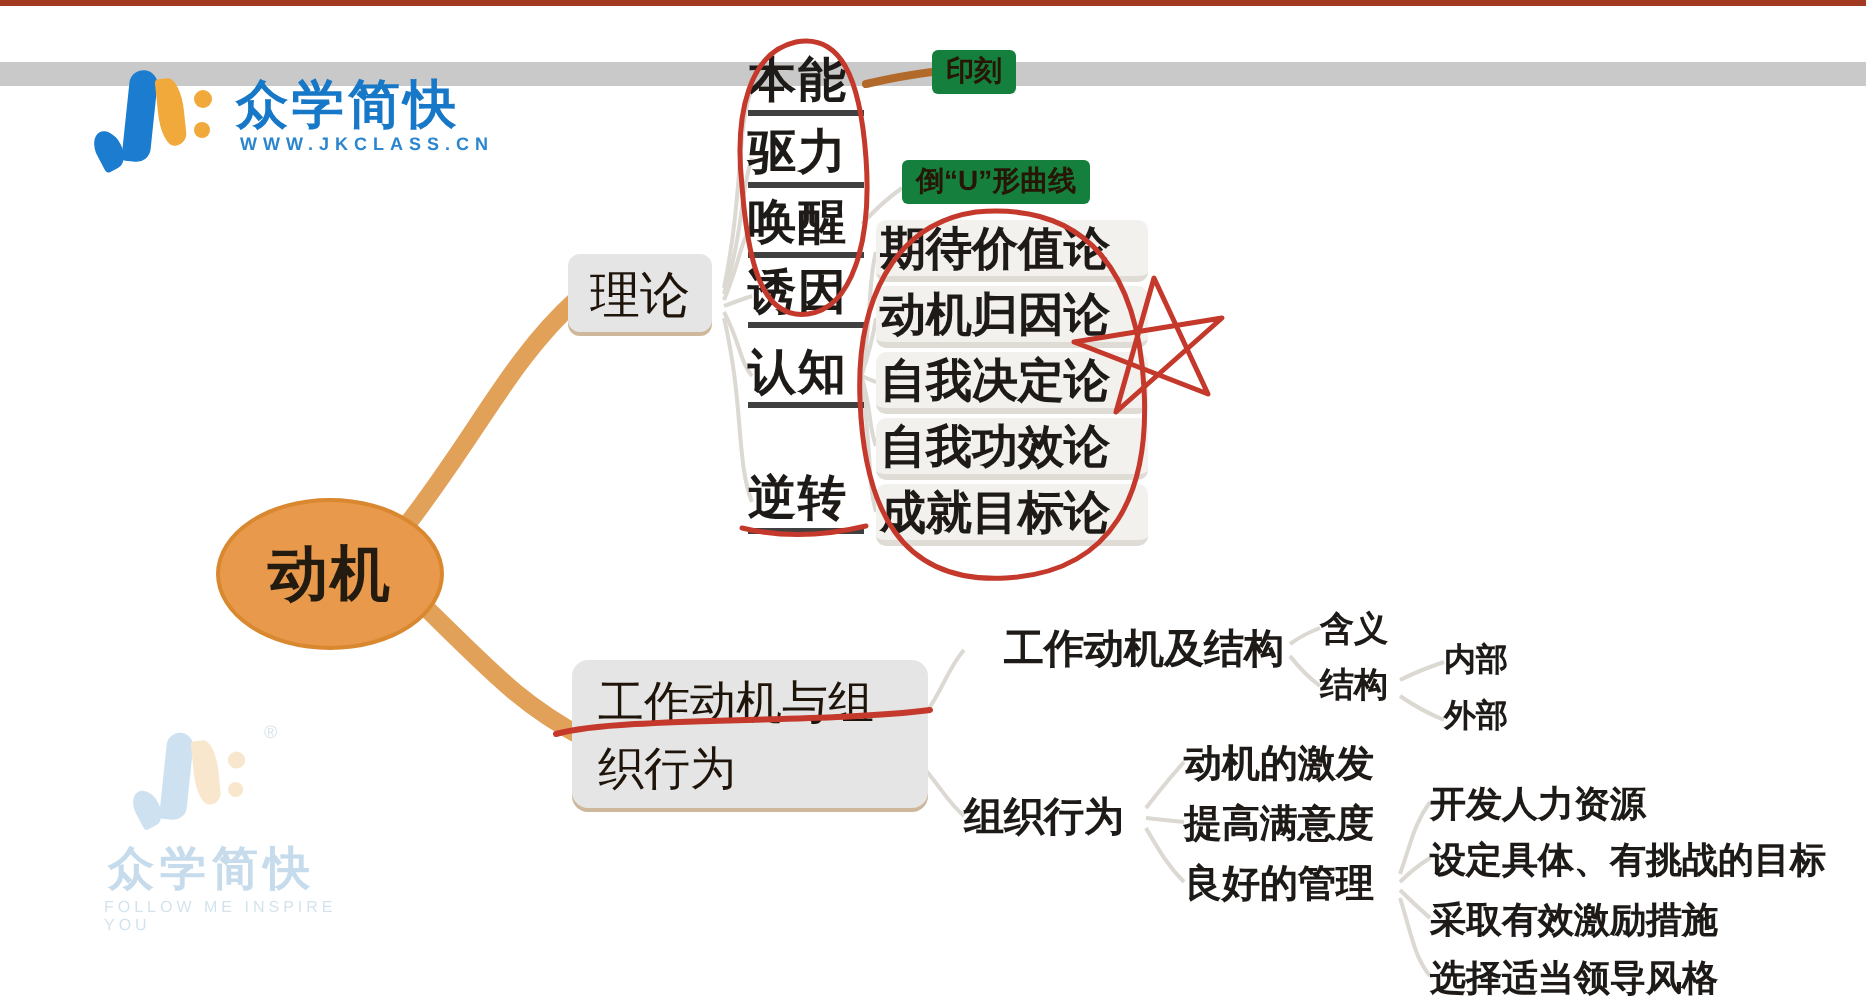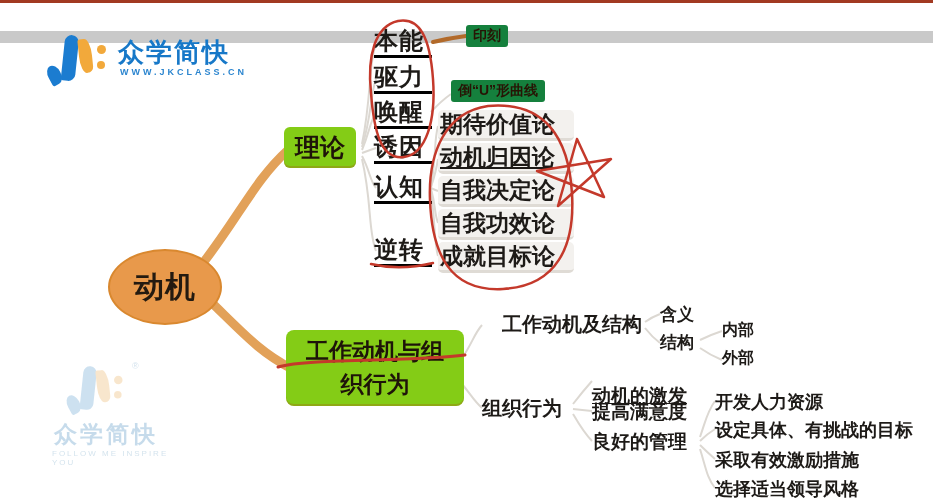--- a/index.html
+++ b/index.html
@@ -29,41 +29,41 @@
   .wm .m-leaf,.wm .m-dot1,.wm .m-dot2{background:#f3cf9d;}
   .wm-reg{position:absolute;left:96px;top:-2px;font-size:9px;color:#aac8dd;}
   .wm-name{position:absolute;left:18px;top:56px;font-size:23px;font-weight:700;color:#8fb9d8;letter-spacing:3px;}
   .wm-tag{position:absolute;left:16px;top:86px;font-size:8px;color:#a9c8dc;letter-spacing:2px;}
 
   
   .node{position:absolute;z-index:2;white-space:nowrap;}
   .root{left:108px;top:249px;width:110px;height:72px;background:#e8994b;border:2px solid #d9882f;
         border-radius:50%;display:flex;align-items:center;justify-content:center;
         font-size:30px;font-weight:800;color:#231a10;letter-spacing:1px;}
-  .box-orange{background:#84cc16;border-radius:6px;font-weight:700;color:#1e1409;
+  .box-orange{background:#e5e5e5;border-radius:6px;font-weight:400;color:#1e1409;
               box-shadow:inset 0 -2px 0 rgba(160,100,20,.35);}
   .n-theory{left:284px;top:127px;padding:4px 11px;font-size:25px;}
   .n-work{left:286px;top:330px;width:152px;padding:5px 13px;font-size:23px;line-height:33px;
-          text-align:center;white-space:normal;word-break:break-all;border-radius:8px;}
+          text-align:left;white-space:normal;word-break:break-all;border-radius:8px;}
   .lvl2{left:374px;width:58px;height:29px;font-size:24px;font-weight:800;
-        border-bottom:3px solid #000000;line-height:29px;letter-spacing:1px;}
+        border-bottom:3px solid #404040;line-height:29px;letter-spacing:1px;}
   .theo{left:438px;width:132px;height:28px;font-size:23px;font-weight:800;line-height:28px;
         background:#f3f1ee;border-bottom:3px solid #dfdbd5;border-radius:5px;padding:0 2px;}
   .tag-orange{background:#15803d;border-radius:3px;font-weight:700;color:#271505;
               padding:2px 7px;font-size:14px;}
   .n-imprint{left:466px;top:25px;}
   .n-ucurve{left:451px;top:80px;}
   .plain{font-weight:800;}
   .n-wms{left:482px;top:311px;font-size:20px;margin-left:20px;}
   .n-meaning{left:660px;top:303px;font-size:17px;}
   .n-structure{left:660px;top:331px;font-size:17px;}
   .n-inner{left:722px;top:320px;font-size:16px;}
   .n-outer{left:722px;top:348px;font-size:16px;}
   .n-org{left:482px;top:395px;font-size:20px;}
-  .n-spark{left:592px;top:383px;font-size:19px;text-decoration:underline;}
+  .n-spark{left:592px;top:369px;font-size:19px;}
   .n-satisf{left:592px;top:399px;font-size:19px;}
   .n-manage{left:592px;top:429px;font-size:19px;}
   .n-mg1{left:715px;top:390px;font-size:18px;}
   .n-mg2{left:715px;top:418px;font-size:18px;}
   .n-mg3{left:715px;top:448px;font-size:18px;}
   .n-mg4{left:715px;top:477px;font-size:18px;}
 
   svg.layer{position:absolute;left:0;top:0;z-index:1;}
   svg.redlayer{position:absolute;left:0;top:0;z-index:4;pointer-events:none;}
 </style>
@@ -145,21 +145,21 @@
   <div class="node lvl2" style="top:62px;">驱力</div>
   <div class="node lvl2" style="top:97px;">唤醒</div>
   <div class="node lvl2" style="top:132px;">诱因</div>
   <div class="node lvl2" style="top:172px;">认知</div>
   <div class="node lvl2" style="top:235px;">逆转</div>
 
   <div class="node tag-orange n-imprint">印刻</div>
   <div class="node tag-orange n-ucurve">倒“U”形曲线</div>
 
   <div class="node theo" style="top:110px;">期待价值论</div>
-  <div class="node theo" style="top:143px;text-decoration:underline;">动机归因论</div>
+  <div class="node theo" style="top:143px;">动机归因论</div>
   <div class="node theo" style="top:209px;">自我功效论</div>
   <div class="node theo" style="top:176px;">自我决定论</div>
   <div class="node theo" style="top:242px;">成就目标论</div>
 
   <div class="node box-orange n-work">工作动机与组织行为</div>
 
   <div class="node plain n-wms">工作动机及结构</div>
   <div class="node plain n-meaning">含义</div>
   <div class="node plain n-structure">结构</div>
   <div class="node plain n-inner">内部</div>

